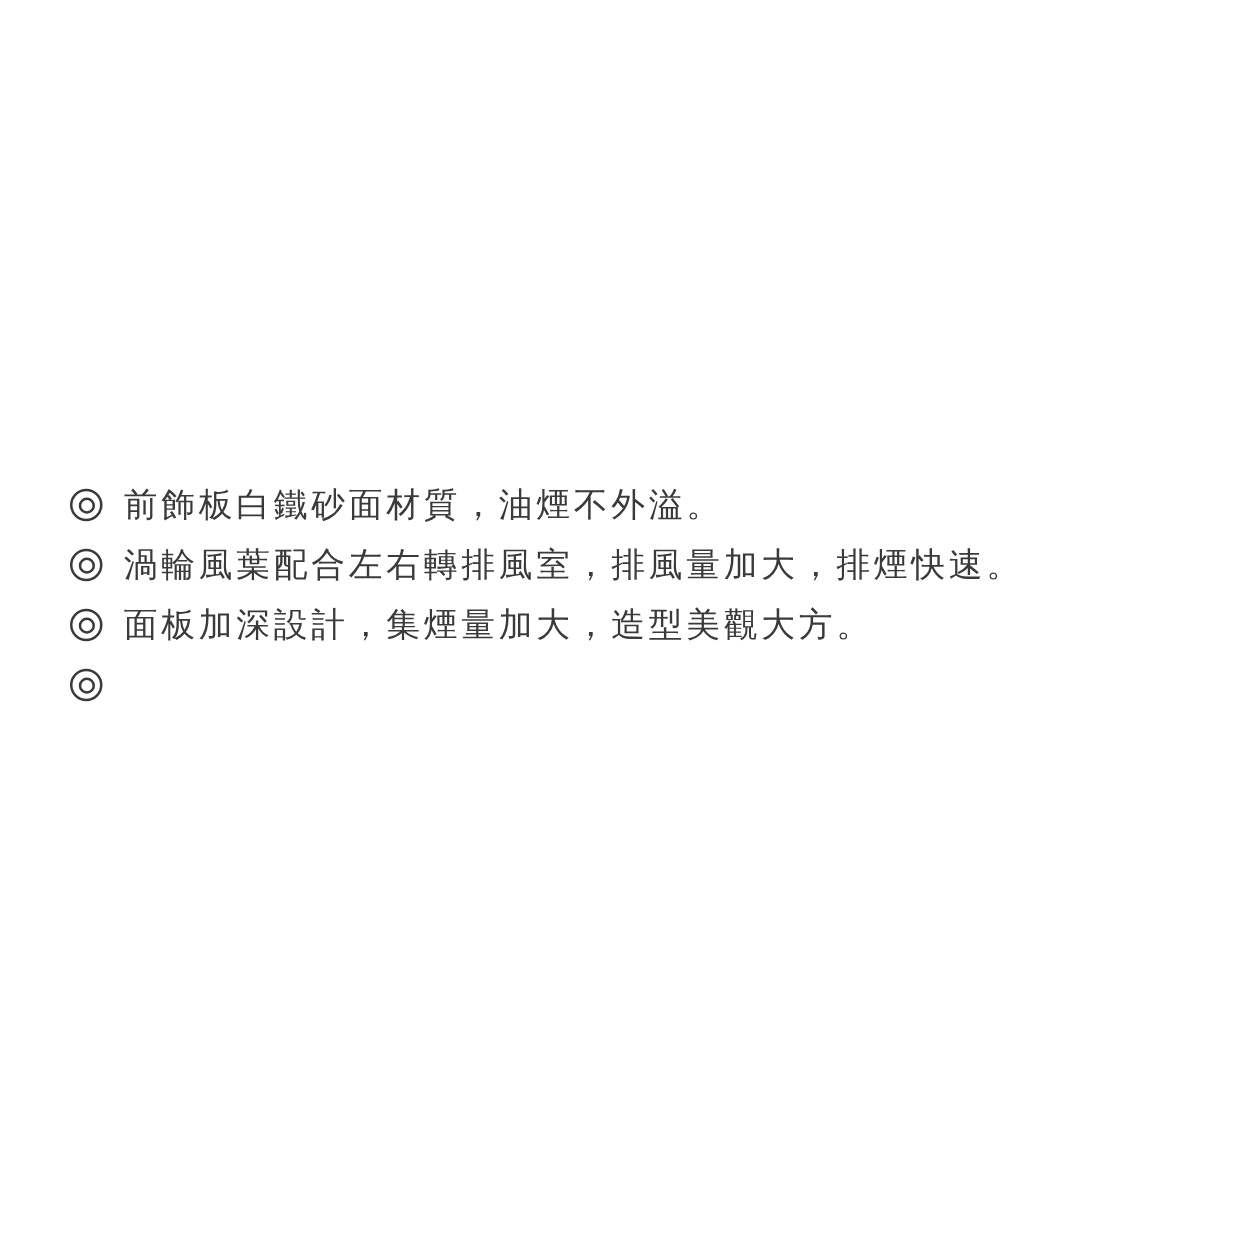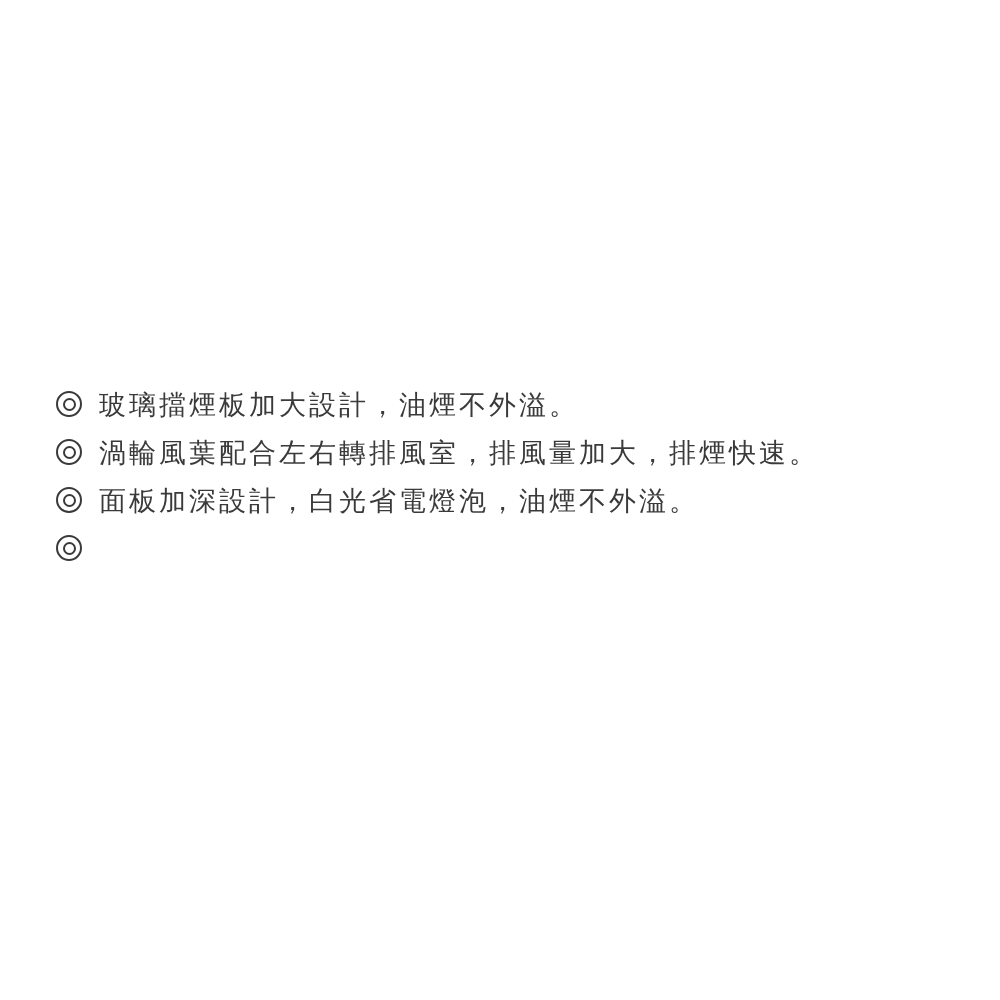--- a/index.html
+++ b/index.html
@@ -53,36 +53,36 @@
 </style>
 </head>
 <body>
 
 <div class="feature-list">
 
   <div class="feature-row">
     <span class="bullet">
         <span class="inner"></span>
       </span>
-    <span class="feature-text">玻璃擋煙板加大設計，油煙不外溢。</span>
+    <span class="feature-text">前飾板白鐵砂面材質，油煙不外溢。</span>
   </div>
 
   <div class="feature-row">
     <span class="bullet">
         <span class="inner"></span>
       </span>
     <span class="feature-text">渦輪風葉配合左右轉排風室，排風量加大，排煙快速。</span>
   </div>
 
 
   <div class="feature-row">
     <span class="bullet">
         <span class="inner"></span>
       </span>
-    <span class="feature-text">面板加深設計，白光省電燈泡，油煙不外溢。</span>
+    <span class="feature-text">面板加深設計，集煙量加大，造型美觀大方。</span>
   </div>
 
   <div class="feature-row">
     <span class="bullet">
         <span class="inner"></span>
       </span>
   </div>
 
 </div>
 

